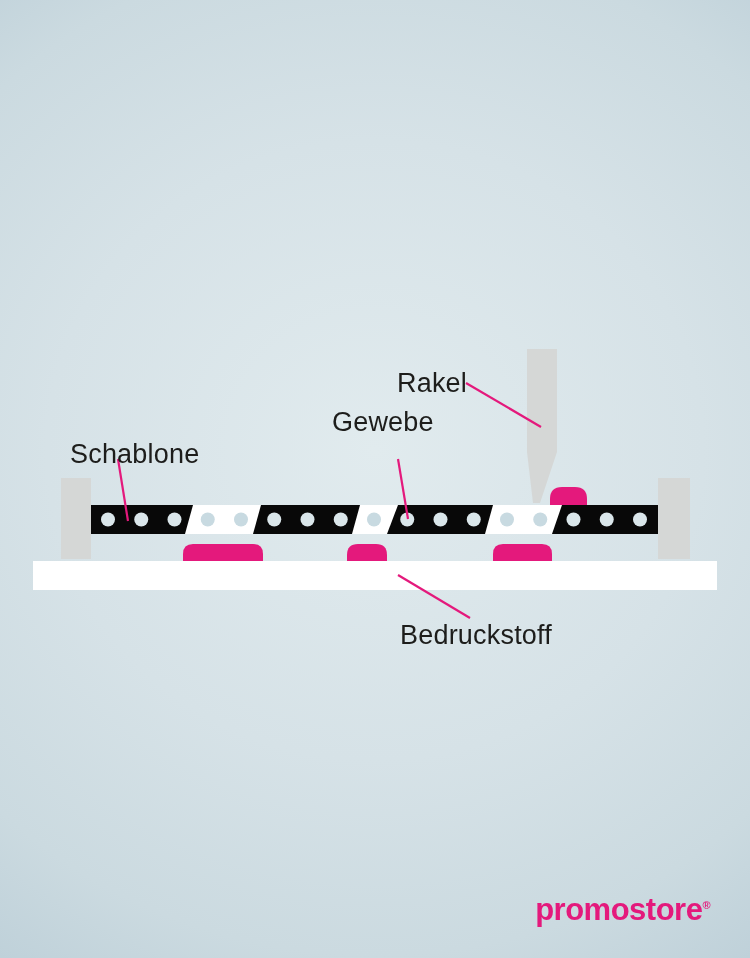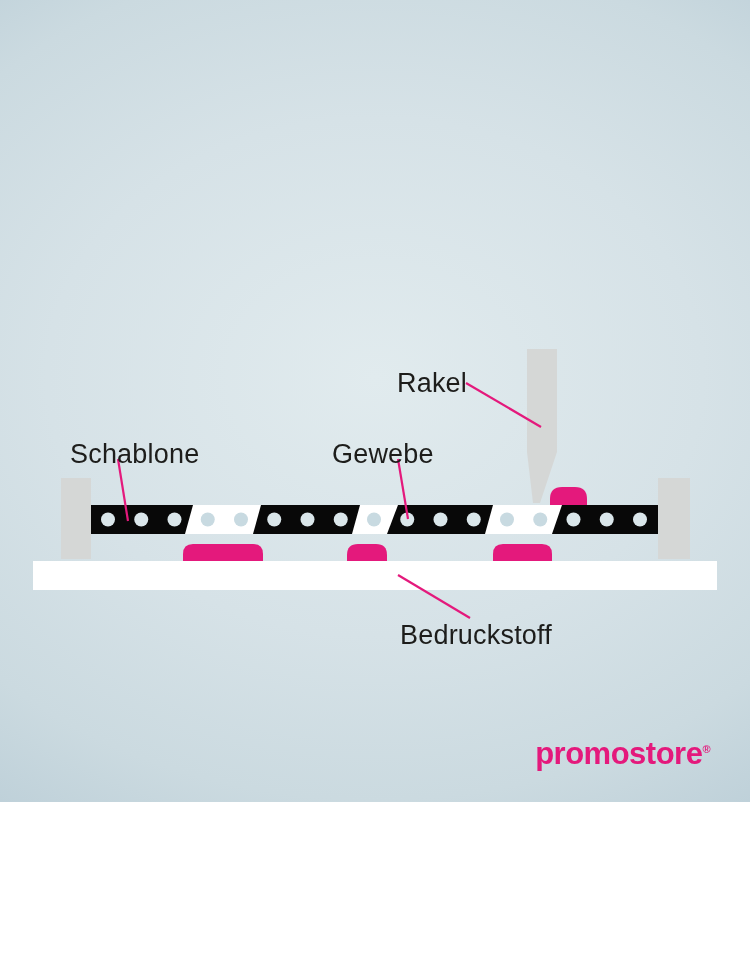--- a/index.html
+++ b/index.html
@@ -5,21 +5,21 @@
   html, body {
     margin: 0;
     padding: 0;
   }
   body {
     font-family: "Liberation Sans", "DejaVu Sans", sans-serif;
   }
   .stage {
     position: relative;
     width: 750px;
-    height: 802px;
+    height: 958px;
     overflow: hidden;
     background: radial-gradient(115% 85% at 50% 47%,
                 #e1ebee 0%, #d6e2e7 38%, #cbdae0 62%, #b7cbd5 85%, #aec6d2 100%);
   }
   .diagram-svg {
     position: absolute;
     left: 0;
     top: 0;
   }
   .part-label {
@@ -81,17 +81,17 @@
       <circle cx="606.75" cy="519.5" r="7" fill="#dae6ea"></circle>
       <circle cx="640.00" cy="519.5" r="7" fill="#dae6ea"></circle>
       <line x1="466" y1="383" x2="541" y2="427" stroke="#e4197c" stroke-width="2.2"></line>
       <line x1="118" y1="459" x2="128" y2="521" stroke="#e4197c" stroke-width="2.2"></line>
       <line x1="398" y1="459" x2="408" y2="519" stroke="#e4197c" stroke-width="2.2"></line>
       <line x1="398" y1="575" x2="470" y2="618" stroke="#e4197c" stroke-width="2.2"></line>
     </svg>
   <div id="labels-layer">
       <div class="part-label" style="left: 397px; top: 369px; color: rgb(29, 29, 27);">Rakel</div>
       <div class="part-label" style="left: 70px; top: 440px; color: rgb(29, 29, 27);">Schablone</div>
-      <div class="part-label" style="left: 332px; top: 440px; color: rgb(29, 29, 27);">Gewebe</div>
+      <div class="part-label" style="left: 332px; top: 408px; color: rgb(29, 29, 27);">Gewebe</div>
       <div class="part-label" style="left: 372px; top: 621px; color: rgb(29, 29, 27); margin-left: 28px;">Bedruckstoff</div>
     </div>
   <div class="brand-logo" style="color: rgb(228, 25, 124);"><span>promostore</span><sup>®</sup></div>
 </div>
 
 </body></html>

